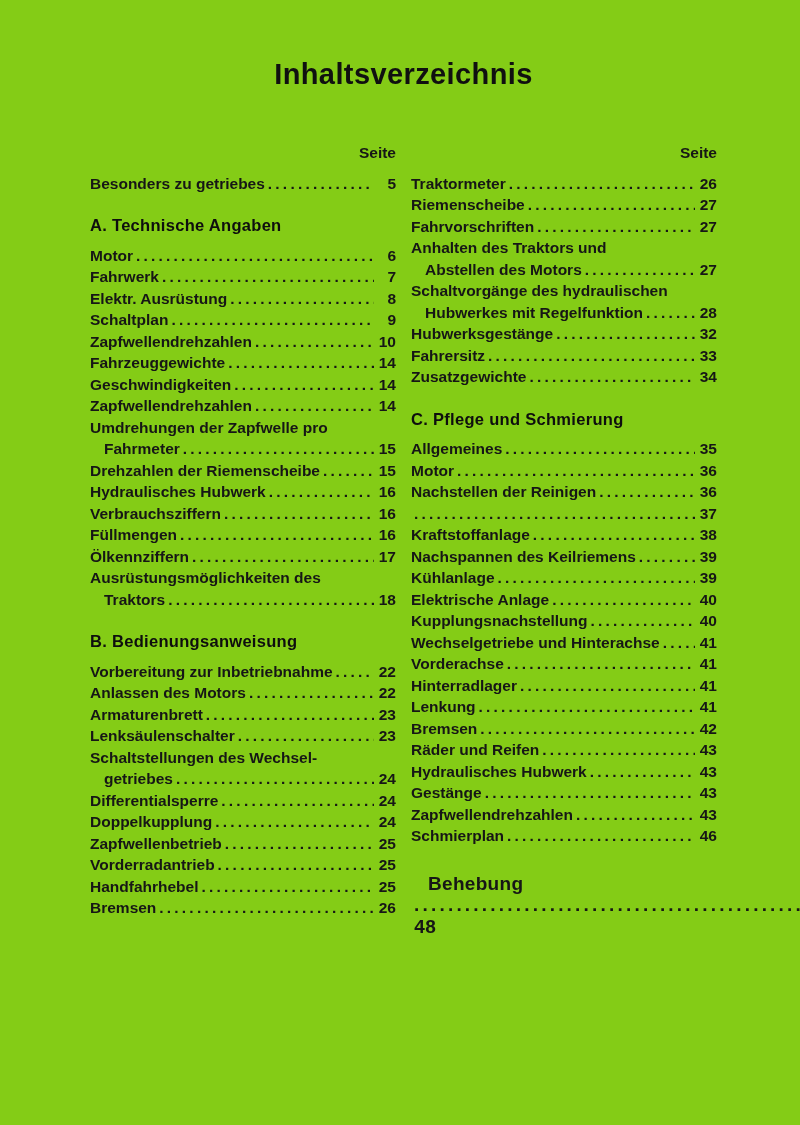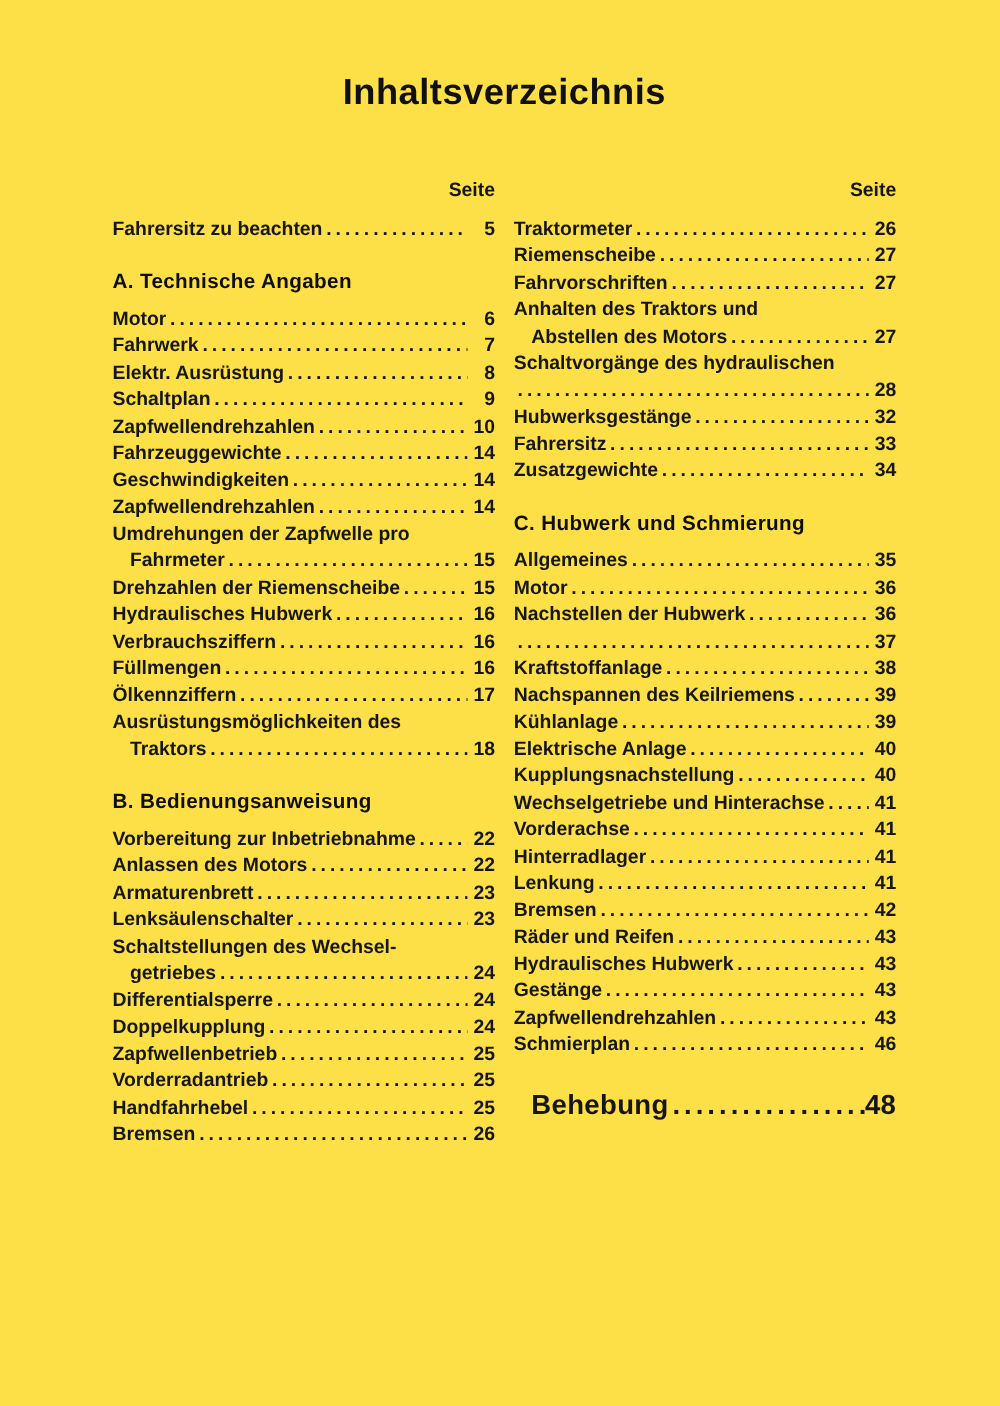--- a/index.html
+++ b/index.html
@@ -5,21 +5,21 @@
   html, body {
     margin: 0;
     padding: 0;
     background: #e8e8e8;
   }
   .sheet {
     position: relative;
     width: 800px;
     height: 1125px;
     margin: 0 auto;
-    background: #fde047;
+    background: #84cc16;
     color: #161616;
     font-family: "Liberation Sans", sans-serif;
     font-weight: bold;
     box-sizing: border-box;
     padding: 58px 83px 0 90px;
     overflow: hidden;
   }
   .page-title {
     margin: 0;
     text-align: center;
@@ -68,32 +68,32 @@
   .section { margin-top: 21px; }
   .section-heading {
     font-size: 16.5px;
     line-height: 21.5px;
     letter-spacing: 0.3px;
     margin-bottom: 8px;
     color: #0e0e0e;
   }
   .d-block { margin-top: 26px; }
   .d-block .section-heading { margin-bottom: 0; }
-  .d-block .row { font-size: 22px; letter-spacing: 0.3px; }
+  .d-block .row { font-size: 19px; letter-spacing: 0.3px; flex-direction: column; }
 </style>
 </head>
 <body>
 
 <div class="sheet">
   <h1 class="page-title">Inhaltsverzeichnis</h1>
   <div class="columns">
     <div class="col">
         <div class="seite">Seite</div>
         <div class="row">
-          <span class="label">Fahrersitz zu beachten</span>
+          <span class="label">Besonders zu getriebes</span>
           <span class="dots">................................................</span>
           <span class="pg">5</span>
         </div>
         <div class="section">
           <div class="section-heading">A. Technische Angaben</div>
           <div class="row">
             <span class="label">Motor</span>
             <span class="dots">................................................</span>
             <span class="pg">6</span>
           </div>
@@ -258,52 +258,53 @@
         </div>
         <div class="row">
           <span class="label indent">Abstellen des Motors</span>
           <span class="dots">................................................</span>
           <span class="pg">27</span>
         </div>
         <div class="row">
           <span class="label">Schaltvorgänge des hydraulischen</span>
         </div>
         <div class="row">
+          <span class="label indent">Hubwerkes mit Regelfunktion</span>
           <span class="dots">................................................</span>
           <span class="pg">28</span>
         </div>
         <div class="row">
           <span class="label">Hubwerksgestänge</span>
           <span class="dots">................................................</span>
           <span class="pg">32</span>
         </div>
         <div class="row">
           <span class="label">Fahrersitz</span>
           <span class="dots">................................................</span>
           <span class="pg">33</span>
         </div>
         <div class="row">
           <span class="label">Zusatzgewichte</span>
           <span class="dots">................................................</span>
           <span class="pg">34</span>
         </div>
         <div class="section">
-          <div class="section-heading">C. Hubwerk und Schmierung</div>
+          <div class="section-heading">C. Pflege und Schmierung</div>
           <div class="row">
             <span class="label">Allgemeines</span>
             <span class="dots">................................................</span>
             <span class="pg">35</span>
           </div>
           <div class="row">
             <span class="label">Motor</span>
             <span class="dots">................................................</span>
             <span class="pg">36</span>
           </div>
           <div class="row">
-            <span class="label">Nachstellen der Hubwerk</span>
+            <span class="label">Nachstellen der Reinigen</span>
             <span class="dots">................................................</span>
             <span class="pg">36</span>
           </div>
           <div class="row">
             <span class="dots">................................................</span>
             <span class="pg">37</span>
           </div>
           <div class="row">
             <span class="label">Kraftstoffanlage</span>
             <span class="dots">................................................</span>

